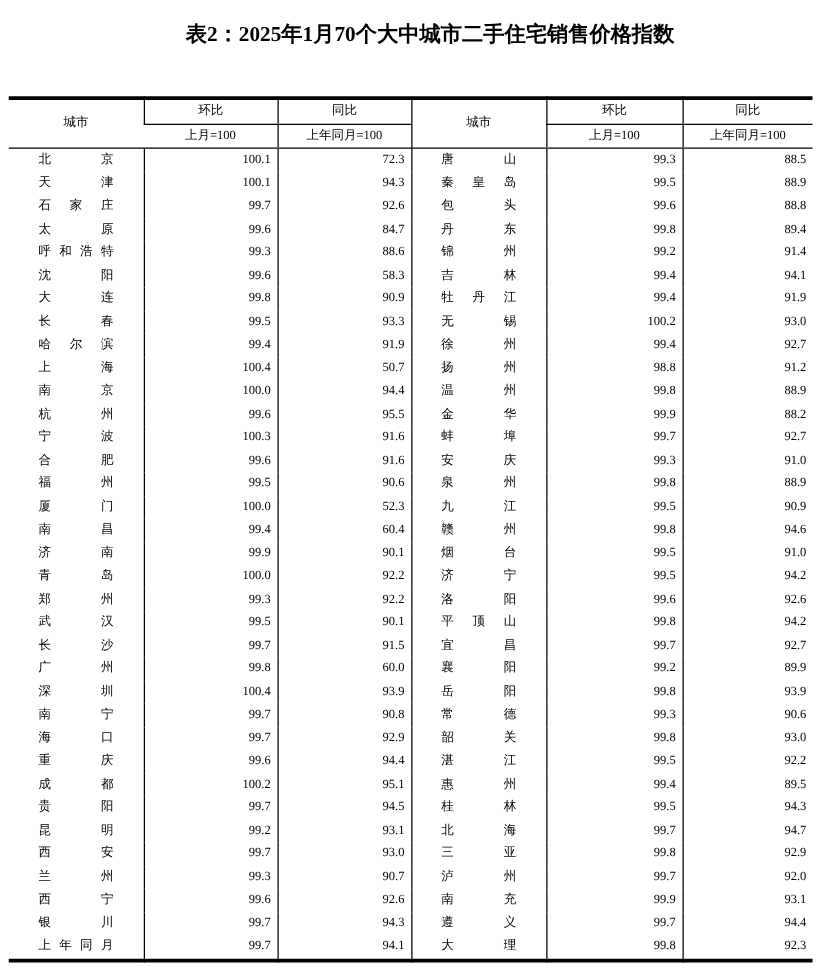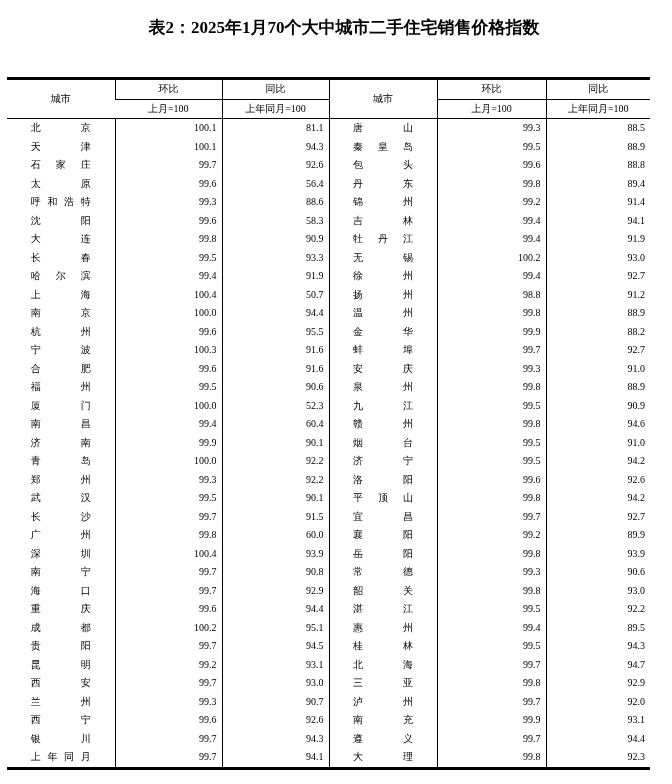--- a/index.html
+++ b/index.html
@@ -80,21 +80,21 @@
       <th>上月=100</th>
       <th>上年同月=100</th>
       <th>上月=100</th>
       <th>上年同月=100</th>
     </tr>
   </thead>
   <tbody>
       <tr>
         <td class="first city"><span class="cname">北京</span></td>
         <td class=" num">100.1</td>
-        <td class=" num">81.1</td>
+        <td class=" num">72.3</td>
         <td class=" city"><span class="cname">唐山</span></td>
         <td class=" num">99.3</td>
         <td class=" num">88.5</td>
       </tr>
       <tr>
         <td class="first city"><span class="cname">天津</span></td>
         <td class=" num">100.1</td>
         <td class=" num">94.3</td>
         <td class=" city"><span class="cname">秦皇岛</span></td>
         <td class=" num">99.5</td>
@@ -104,21 +104,21 @@
         <td class="first city"><span class="cname">石家庄</span></td>
         <td class=" num">99.7</td>
         <td class=" num">92.6</td>
         <td class=" city"><span class="cname">包头</span></td>
         <td class=" num">99.6</td>
         <td class=" num">88.8</td>
       </tr>
       <tr>
         <td class="first city"><span class="cname">太原</span></td>
         <td class=" num">99.6</td>
-        <td class=" num">56.4</td>
+        <td class=" num">84.7</td>
         <td class=" city"><span class="cname">丹东</span></td>
         <td class=" num">99.8</td>
         <td class=" num">89.4</td>
       </tr>
       <tr>
         <td class="first city"><span class="cname">呼和浩特</span></td>
         <td class=" num">99.3</td>
         <td class=" num">88.6</td>
         <td class=" city"><span class="cname">锦州</span></td>
         <td class=" num">99.2</td>

